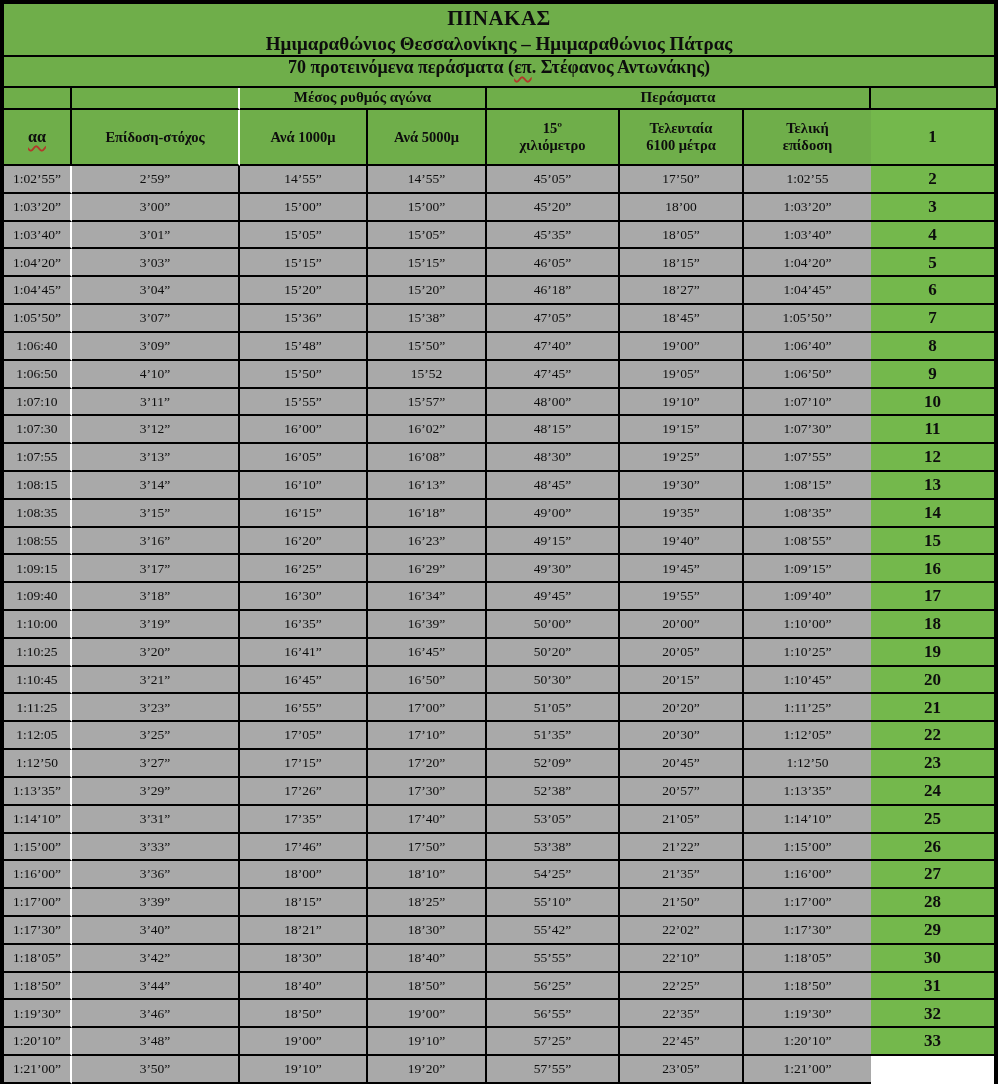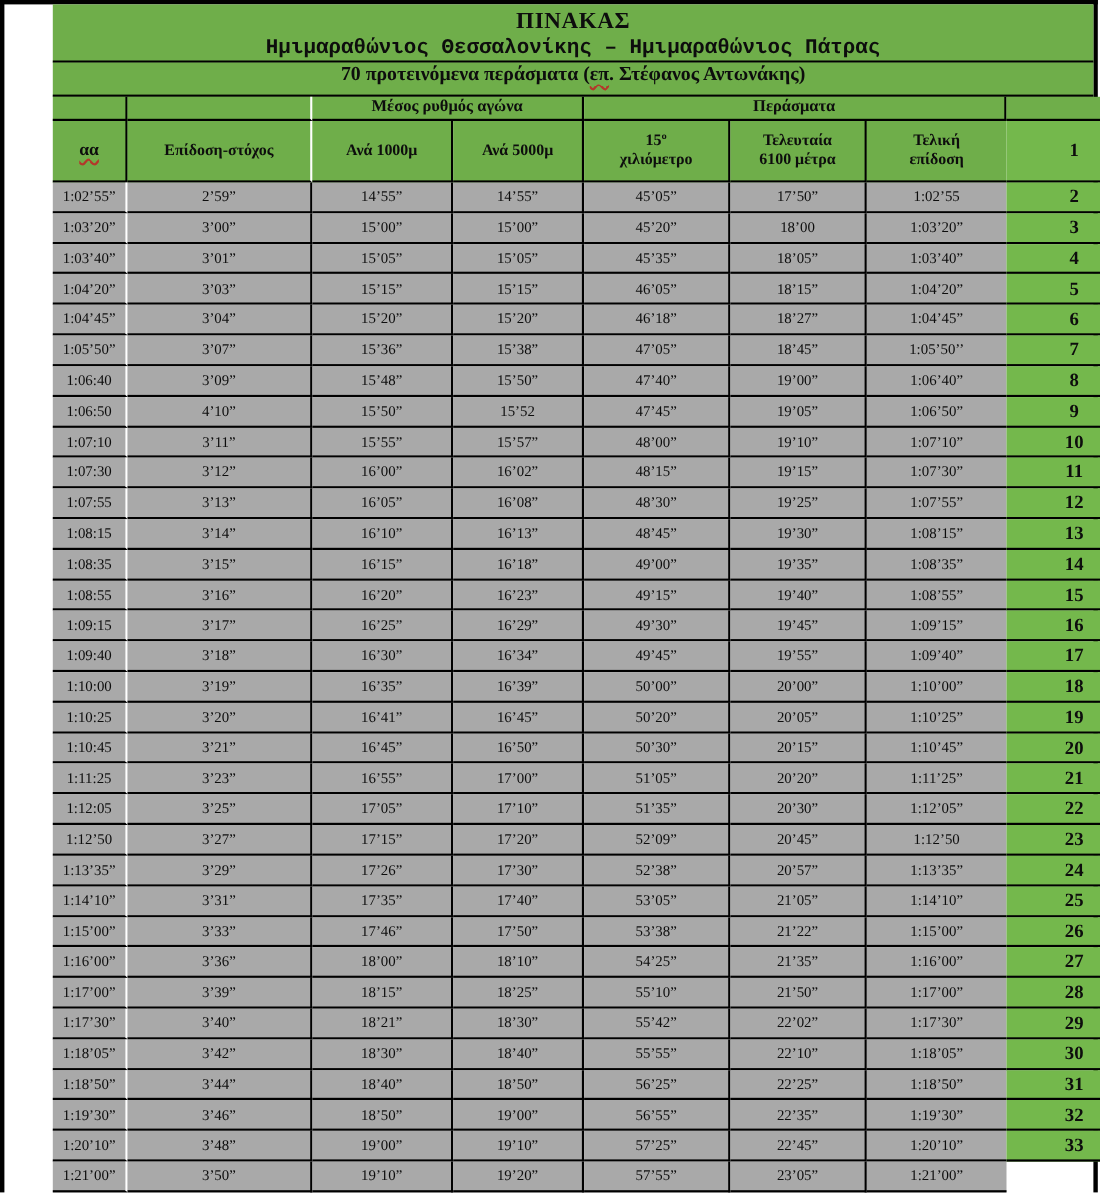--- a/index.html
+++ b/index.html
@@ -1,25 +1,25 @@
 <!DOCTYPE html>
 <html><head>
 <meta charset="utf-8">
 <style>
   html,body{margin:0;padding:0;background:#ffffff;}
   body{font-family:"Liberation Serif","DejaVu Serif",serif;color:#0d0d0d;}
   .page{width:1000px;height:1089px;position:relative;background:#ffffff;}
-  .frame{width:998px;box-sizing:border-box;border:4px solid #000;border-bottom:none;padding-left:44px;}
+  .frame{width:998px;box-sizing:border-box;border:4px solid #000;border-bottom:none;}
 
   
   .band{background:#6fae4a;text-align:center;box-sizing:border-box;}
   .band1{height:53px;border-bottom:2px solid #000;padding-top:2px;}
   .band2{height:31px;border-bottom:2px solid #000;display:flex;justify-content:center;}
   .t1{font-size:21px;font-weight:bold;letter-spacing:.5px;line-height:24px;}
-  .t2{font-size:19px;font-weight:bold;line-height:27px;font-family:Liberation Mono, monospace;}
+  .t2{font-size:19px;font-weight:bold;line-height:27px;}
   .t3{font-size:18px;font-weight:bold;}
   .squiggle{text-decoration:underline;text-decoration-style:wavy;text-decoration-color:#b3392a;text-decoration-thickness:1.5px;text-underline-offset:3px;}
 
   
   .grid{display:grid;
         grid-template-columns:68px 168px 128px 119px 133px 124px 127px 125px;
         grid-template-rows:22px 56px;
         grid-auto-rows:27.82px;
         width:992px;}
   .cell{box-sizing:border-box;border-right:2px solid #000;border-bottom:2px solid #000;

